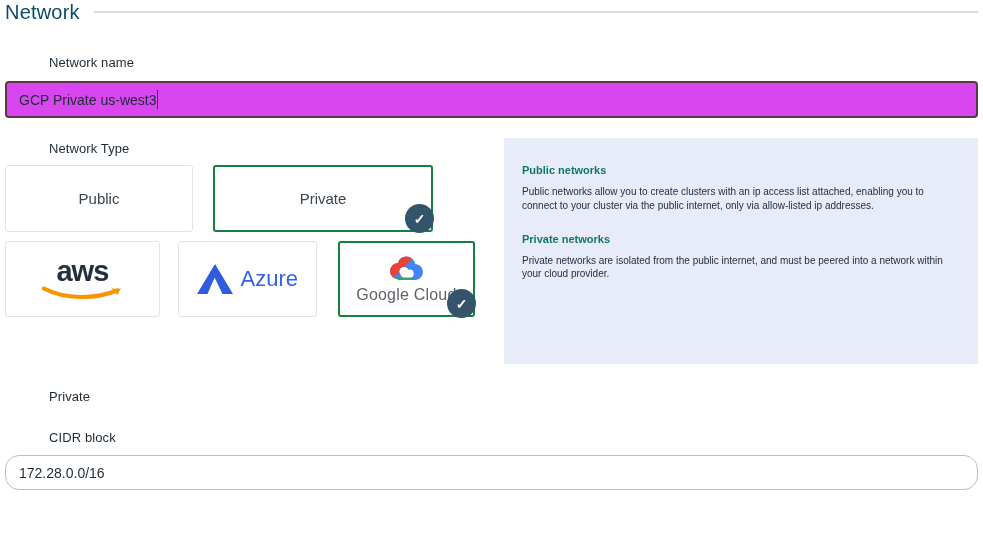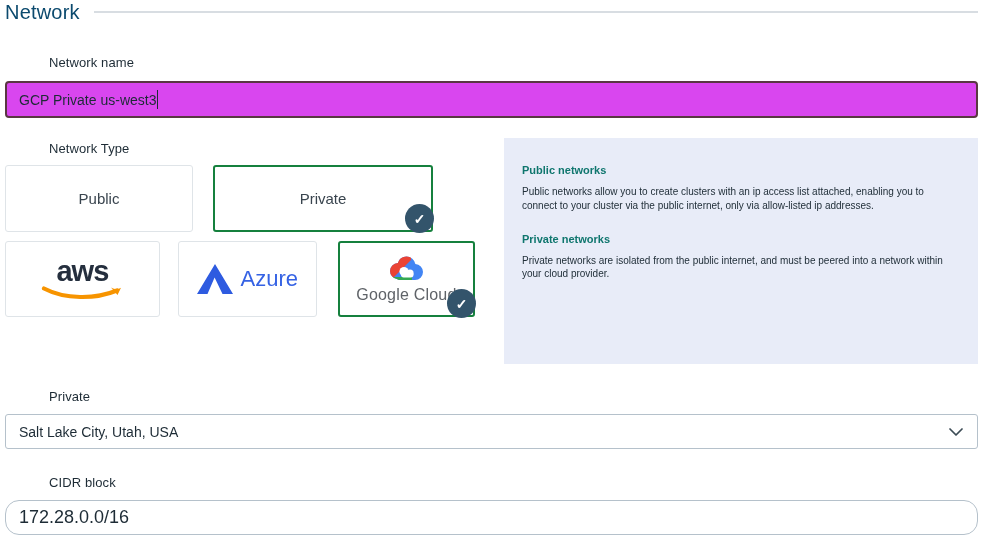--- a/index.html
+++ b/index.html
@@ -86,21 +86,21 @@
     display: flex; align-items: center; padding: 0 14px 0 13px;
     font-size: 14px; color: #1d2b35; cursor: pointer;
   }
   .select-input .grow { flex: 1; }
   .cidr-label { margin-top: 26px; }
   .cidr-input-row { margin-top: 10px; }
   .plain-input {
     height: 35px; width: 973px;
     border: 1px solid #b5c1cb; border-radius: 14px;
     display: flex; align-items: center; padding-left: 13px;
-    font-size: 18px; color: #1d2b35;
+    font-size: 14px; color: #1d2b35;
   }
 </style>
 </head>
 <body>
 
 <div class="page">
 
   <div class="title-row">
     <span class="page-title">Network</span>
     <div class="title-divider"></div>
@@ -189,29 +189,20 @@
       </div>
       <div class="info-section">
         <div class="info-heading">Private networks</div>
         <div class="info-body">Private networks are isolated from the public internet, and must be peered into a network within your cloud provider.</div>
       </div>
     </div>
   </div>
 
   <div>
     <div class="field-label region-label">Private</div>
-    <div class="select-row">
-      <div class="select-input">
-        <span>Salt Lake City, Utah, USA</span>
-        <span class="grow"></span>
-        <svg width="14" height="8" viewBox="0 0 14 8">
-          <polyline points="1,1 7,7 13,1" fill="none" stroke="#3c4b55" stroke-width="1.7" stroke-linecap="round" stroke-linejoin="round"></polyline>
-        </svg>
-      </div>
-    </div>
   </div>
 
   <div>
     <div class="field-label cidr-label">CIDR block</div>
     <div class="cidr-input-row">
       <div class="plain-input">
         <span>172.28.0.0/16</span>
       </div>
     </div>
   </div>

